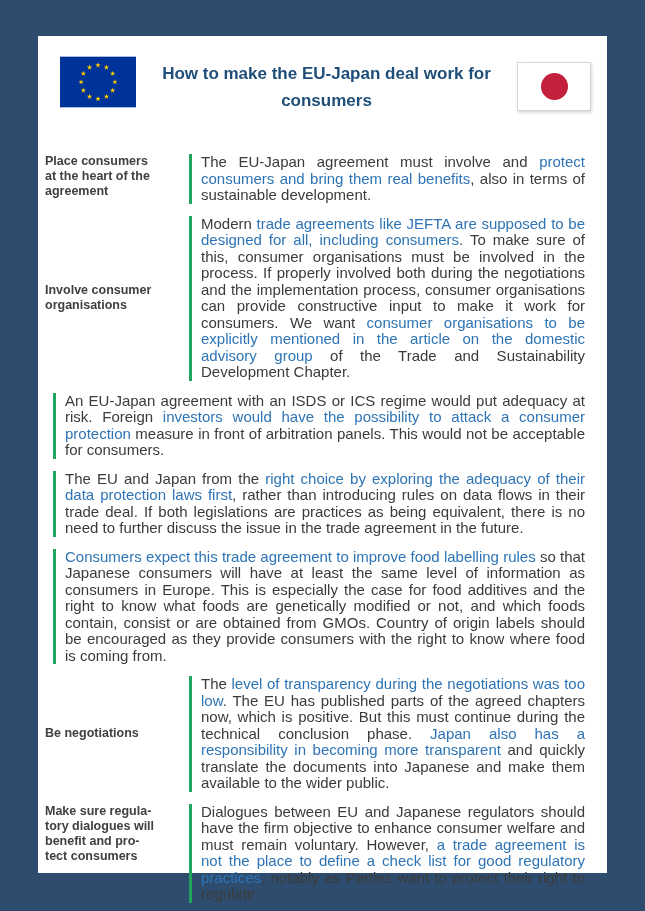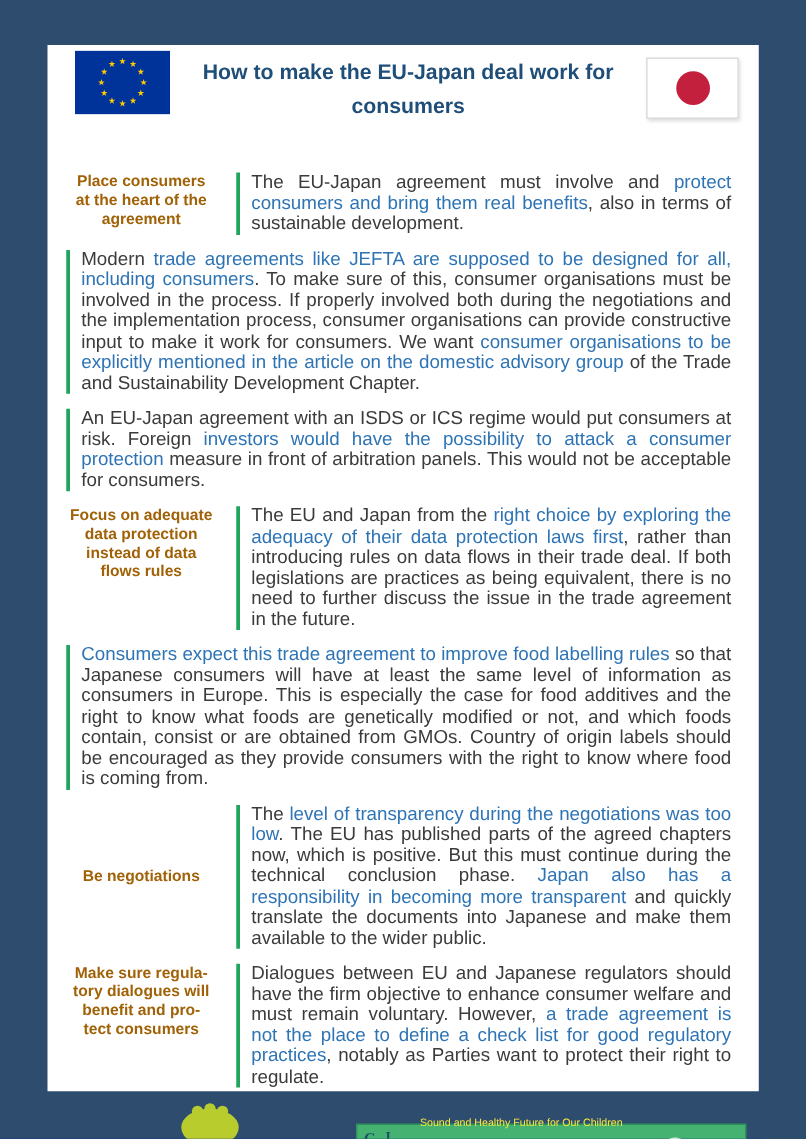--- a/index.html
+++ b/index.html
@@ -6,40 +6,40 @@
   body{
     width:645px;height:911px;position:relative;
     background:#2e4d6e;
     font-family:"Liberation Sans","DejaVu Sans",sans-serif;
   }
   .page{
     position:absolute;left:38px;top:36px;width:569px;height:837px;
     background:#ffffff;display:flex;flex-direction:column;box-sizing:border-box;
   }
   
-  .header{display:flex;align-items:flex-start;margin:4px 16px 0 22px;justify-content:center;}
+  .header{display:flex;align-items:flex-start;margin:20px 16px 0 22px;justify-content:center;}
   .eu-flag{width:76px;height:52px;flex:0 0 auto;display:block;}
   .page-title{
     flex:1;text-align:center;font-weight:bold;font-size:17px;line-height:27px;
     color:#1f4e79;padding:4px 6px 0 6px;
   }
   .page-title .inner{max-width:366px;margin:0 auto;}
   .jp-flag{
     width:72px;height:47px;flex:0 0 auto;margin-top:6px;background:#fff;
     border:1px solid #d4d4d4;box-shadow:1px 2px 3px rgba(0,0,0,.15);
     display:flex;align-items:center;justify-content:center;
   }
   .jp-sun{width:27px;height:27px;border-radius:50%;background:#c2203d;}
   
   .sections{margin:40px 22px 0 7px;}
   .sections section{display:flex;align-items:flex-start;margin-bottom:12px;}
   .sections section:nth-of-type(2),
   .sections section:nth-of-type(6){align-items:center;}
   .h-col{
-    flex:0 0 136px;text-align:center;color:#a16207;font-weight:bold;
+    flex:0 0 136px;text-align:left;color:#404040;font-weight:bold;
     font-size:12.5px;line-height:15px;
   }
   .p-col{
     flex:1;margin-left:8px;border-left:3px solid #21a55e;padding-left:9px;
     font-size:15px;line-height:16.5px;color:#3b3b3b;text-align:justify;margin-top:0;margin-bottom:0;
   }
   .p-col .hl{color:#2e74b5;}
   
   .footer{margin-top:auto;}
   .footer-row{display:flex;align-items:center;margin:0 10px 0 48px;}
@@ -94,29 +94,29 @@
     </div>
   </div>
 
   <div class="sections">
     <section>
       <div class="h-col">Place consumers<br>at the heart of the<br>agreement</div>
       <p class="p-col"><span>The EU-Japan agreement must involve and </span><span class="hl">protect consumers and bring them real benefits</span><span>, also in terms of sustainable development.</span></p>
     </section>
 
     <section>
+      <div class="h-col">Involve consumer<br>organisations</div>
       <p class="p-col"><span>Modern </span><span class="hl">trade agreements like JEFTA are supposed to be designed for all, including consumers</span><span>. To make sure of this, consumer organisations must be involved in the process. If properly involved both during the negotiations and the implementation process, consumer organisations can provide constructive input to make it work for consumers. We want </span><span class="hl">consumer organisations to be explicitly mentioned in the article on the domestic advisory group</span><span> of the Trade and Sustainability Development Chapter.</span></p>
     </section>
 
     <section>
-      <p class="p-col"><span>An EU-Japan agreement with an ISDS or ICS regime would put consumers at risk. Foreign </span><span class="hl">investors would have the possibility to attack a consumer protection</span><span> measure in front of arbitration panels. This would not be acceptable for consumers.</span></p>
+      <p class="p-col"><span>An EU-Japan agreement with an ISDS or ICS regime would put adequacy at risk. Foreign </span><span class="hl">investors would have the possibility to attack a consumer protection</span><span> measure in front of arbitration panels. This would not be acceptable for consumers.</span></p>
     </section>
 
     <section>
-      <div class="h-col">Focus on adequate<br>data protection<br>instead of data<br>flows rules</div>
       <p class="p-col"><span>The EU and Japan from the </span><span class="hl">right choice by exploring the adequacy of their data protection laws first</span><span>, rather than introducing rules on data flows in their trade deal. If both legislations are practices as being equivalent, there is no need to further discuss the issue in the trade agreement in the future.</span></p>
     </section>
 
     <section>
       <p class="p-col"><span class="hl">Consumers expect this trade agreement to improve food labelling rules</span><span> so that Japanese consumers will have at least the same level of information as consumers in Europe. This is especially the case for food additives and the right to know what foods are genetically modified or not, and which foods contain, consist or are obtained from GMOs. Country of origin labels should be encouraged as they provide consumers with the right to know where food is coming from.</span></p>
     </section>
 
     <section>
       <div class="h-col">Be negotiations</div>
       <p class="p-col"><span>The </span><span class="hl">level of transparency during the negotiations was too low</span><span>. The EU has published parts of the agreed chapters now, which is positive. But this must continue during the technical conclusion phase. </span><span class="hl">Japan also has a responsibility in becoming more transparent</span><span> and quickly translate the documents into Japanese and make them available to the wider public.</span></p>

